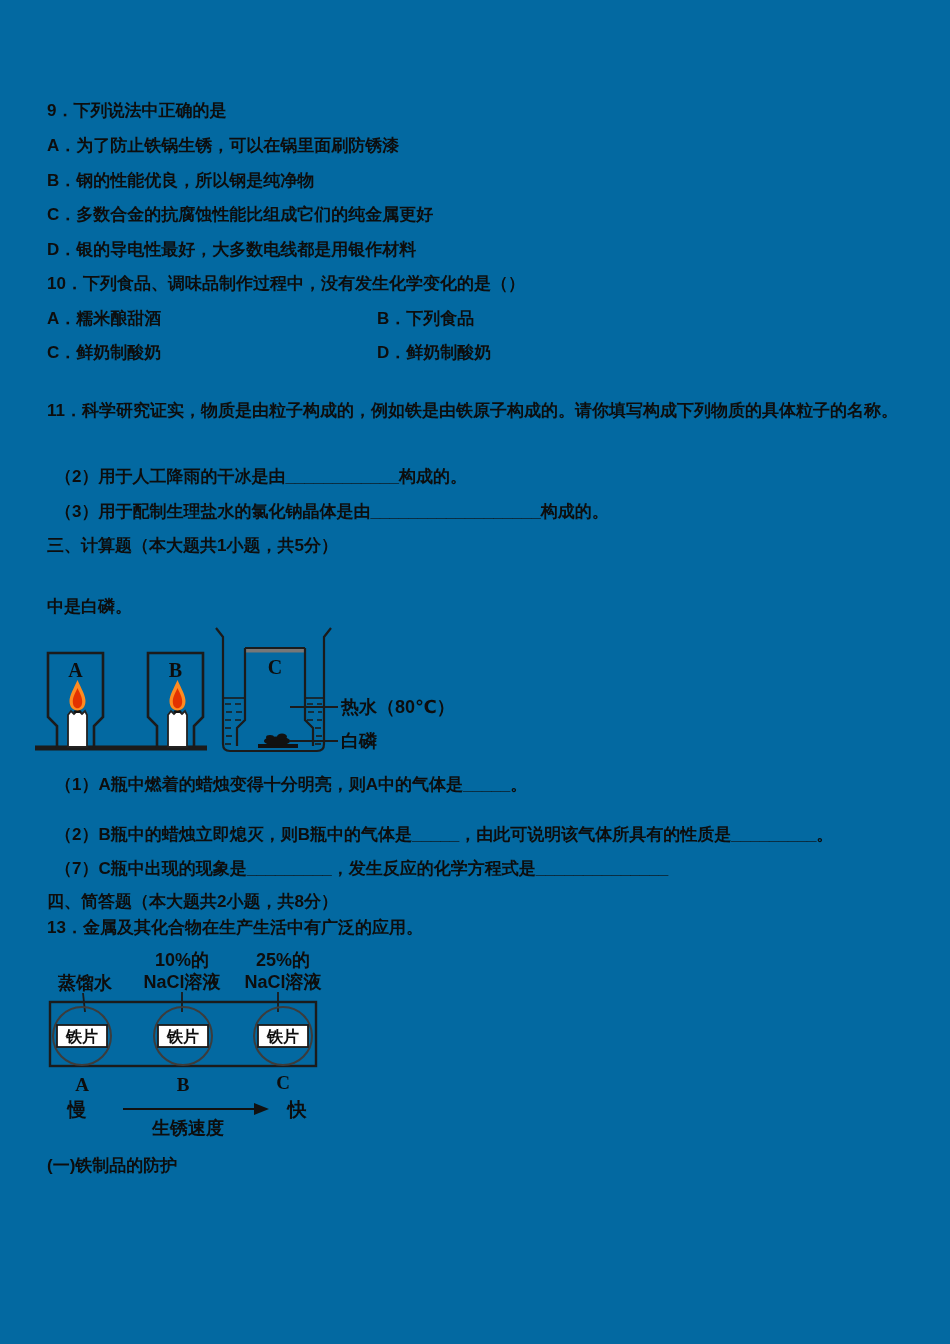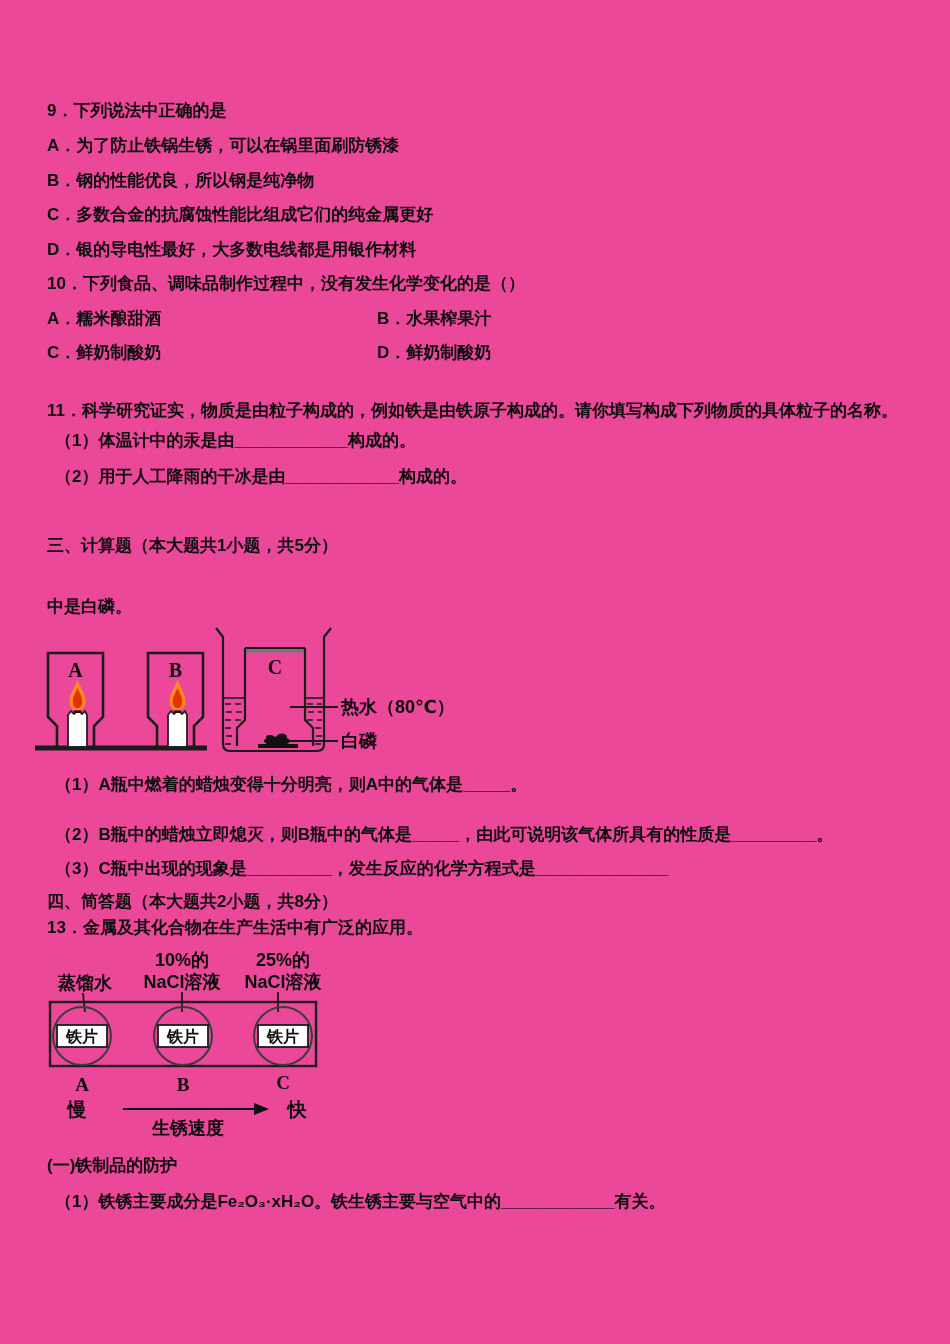--- a/index.html
+++ b/index.html
@@ -1,20 +1,20 @@
 <!DOCTYPE html>
 <html><head>
 <meta charset="utf-8">
 <style>
   html,body{margin:0;padding:0;background:#ffffff;}
   .page{
     position:relative;
     width:950px;
     height:1344px;
-    background:#ec4899;
+    background:#0369a1;
     font-family:"Liberation Sans","DejaVu Sans",sans-serif;
     font-weight:700;
     color:#0d0d0d;
     overflow:hidden;
   }
   .tline{
     position:absolute;
     font-size:17px;
     line-height:21px;
     white-space:pre;
@@ -35,28 +35,28 @@
 <div class="page">
 
   <div class="tline" style="top:100px;left:47px">9．下列说法中正确的是</div>
   <div class="tline" style="top:135px;left:47px">A．为了防止铁锅生锈，可以在锅里面刷防锈漆</div>
   <div class="tline" style="top:170px;left:47px">B．钢的性能优良，所以钢是纯净物</div>
   <div class="tline" style="top:204px;left:47px">C．多数合金的抗腐蚀性能比组成它们的纯金属更好</div>
   <div class="tline" style="top:239px;left:47px">D．银的导电性最好，大多数电线都是用银作材料</div>
 
   <div class="tline" style="top:273px;left:47px">10．下列食品、调味品制作过程中，没有发生化学变化的是（）</div>
   <div class="tline" style="top:308px;left:47px">A．糯米酿甜酒</div>
-  <div class="tline" style="top:308px;left:377px">B．水果榨果汁</div>
+  <div class="tline" style="top:308px;left:377px">B．下列食品</div>
   <div class="tline" style="top:342px;left:47px">C．鲜奶制酸奶</div>
   <div class="tline" style="top:342px;left:377px">D．鲜奶制酸奶</div>
 
 
   <div class="tline" style="top:400px;left:47px">11．科学研究证实，物质是由粒子构成的，例如铁是由铁原子构成的。请你填写构成下列物质的具体粒子的名称。</div>
-  <div class="tline" style="top:430px;left:55px">（1）体温计中的汞是由____________构成的。</div>
   <div class="tline" style="top:466px;left:55px">（2）用于人工降雨的干冰是由____________构成的。</div>
+  <div class="tline" style="top:501px;left:55px">（3）用于配制生理盐水的氯化钠晶体是由__________________构成的。</div>
 
   <div class="tline" style="top:535px;left:47px">三、计算题（本大题共1小题，共5分）</div>
 
   <div class="tline" style="top:596px;left:47px">中是白磷。</div>
 
   <svg class="diagram" style="left:30px;top:622px" width="440" height="140" viewBox="0 0 440 140">
 
     <line x1="5" y1="126" x2="177" y2="126" stroke="#1b1b1b" stroke-width="5"></line>
 
     <g>
@@ -113,21 +113,21 @@
 
       <line x1="260" y1="85" x2="308" y2="85" stroke="#1b1b1b" stroke-width="1.8"></line>
       <text x="311" y="91" font-size="18">热水（80℃）</text>
       <line x1="260" y1="119" x2="308" y2="119" stroke="#1b1b1b" stroke-width="1.8"></line>
       <text x="311" y="125" font-size="18">白磷</text>
     </g>
   </svg>
 
   <div class="tline" style="top:774px;left:55px">（1）A瓶中燃着的蜡烛变得十分明亮，则A中的气体是_____。</div>
   <div class="tline" style="top:824px;left:55px">（2）B瓶中的蜡烛立即熄灭，则B瓶中的气体是_____，由此可说明该气体所具有的性质是_________。</div>
-  <div class="tline" style="top:858px;left:55px">（3）C瓶中出现的现象是_________，发生反应的化学方程式是______________</div>
+  <div class="tline" style="top:858px;left:55px">（7）C瓶中出现的现象是_________，发生反应的化学方程式是______________</div>
 
   <div class="tline" style="top:891px;left:47px">四、简答题（本大题共2小题，共8分）</div>
 
   <div class="tline" style="top:917px;left:47px">13．金属及其化合物在生产生活中有广泛的应用。</div>
 
   <svg class="diagram" style="left:40px;top:945px" width="380" height="195" viewBox="0 0 380 195">
 
     <text x="18" y="44" font-size="18">蒸馏水</text>
     <text x="142" y="21" font-size="18" text-anchor="middle">10%的</text>
     <text x="142" y="43" font-size="18" text-anchor="middle">NaCl溶液</text>
@@ -163,15 +163,14 @@
     <text class="serif" x="243" y="144" font-size="19" text-anchor="middle">C</text>
 
     <text x="37" y="171" font-size="19" text-anchor="middle">慢</text>
     <line x1="83" y1="164" x2="214" y2="164" stroke="#111111" stroke-width="2.2"></line>
     <polygon points="214,158 229,164 214,170" fill="#111111"></polygon>
     <text x="257" y="171" font-size="19" text-anchor="middle">快</text>
     <text x="148" y="189" font-size="18" text-anchor="middle">生锈速度</text>
   </svg>
 
   <div class="tline" style="top:1155px;left:47px">(一)铁制品的防护</div>
-  <div class="tline" style="top:1191px;left:55px">（1）铁锈主要成分是Fe₂O₃·xH₂O。铁生锈主要与空气中的____________有关。</div>
 
 </div>
 
 </body></html>

